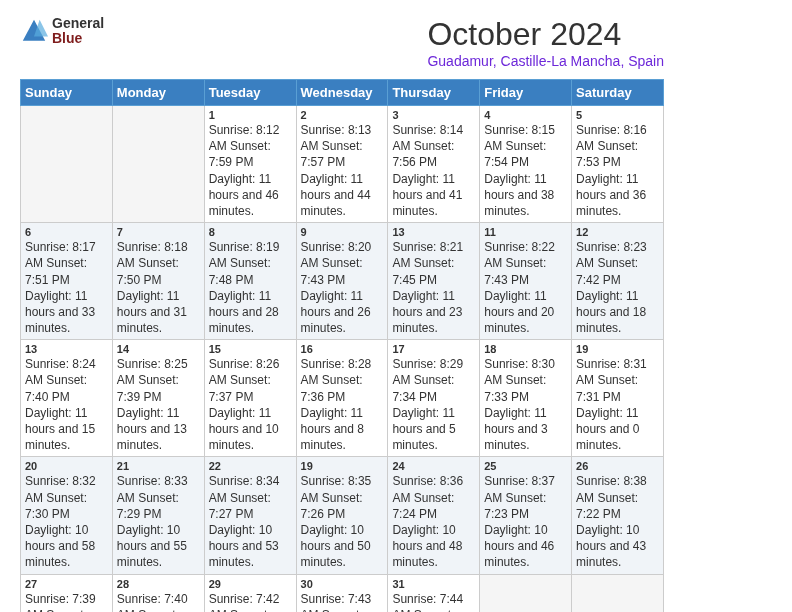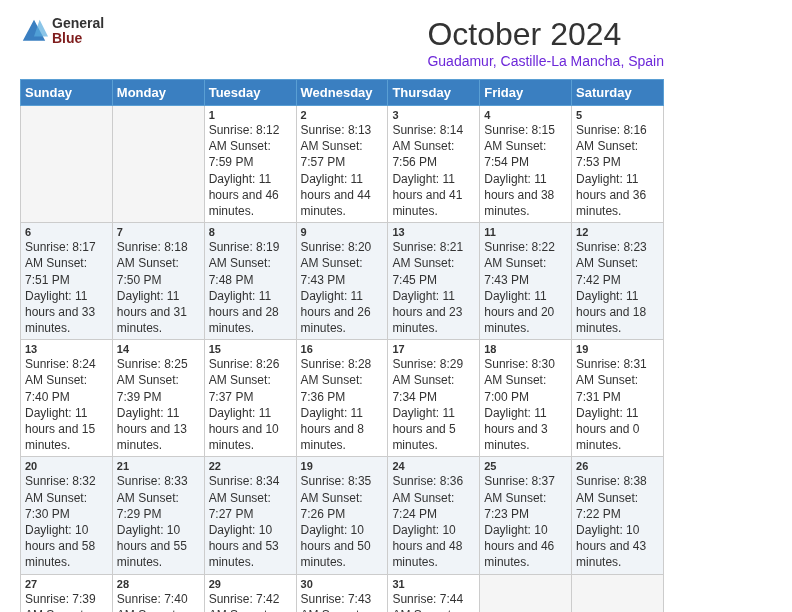--- a/index.html
+++ b/index.html
@@ -239,21 +239,21 @@
           </td>
           <td>
             <span class="day-num">17</span>
             <div class="day-info">Sunrise: 8:29 AM
 Sunset: 7:34 PM
 Daylight: 11 hours and 5 minutes.</div>
           </td>
           <td>
             <span class="day-num">18</span>
             <div class="day-info">Sunrise: 8:30 AM
-Sunset: 7:00 PM
+Sunset: 7:33 PM
 Daylight: 11 hours and 3 minutes.</div>
           </td>
           <td>
             <span class="day-num">19</span>
             <div class="day-info">Sunrise: 8:31 AM
 Sunset: 7:31 PM
 Daylight: 11 hours and 0 minutes.</div>
           </td>
         </tr>
         <tr class="row-shaded">

